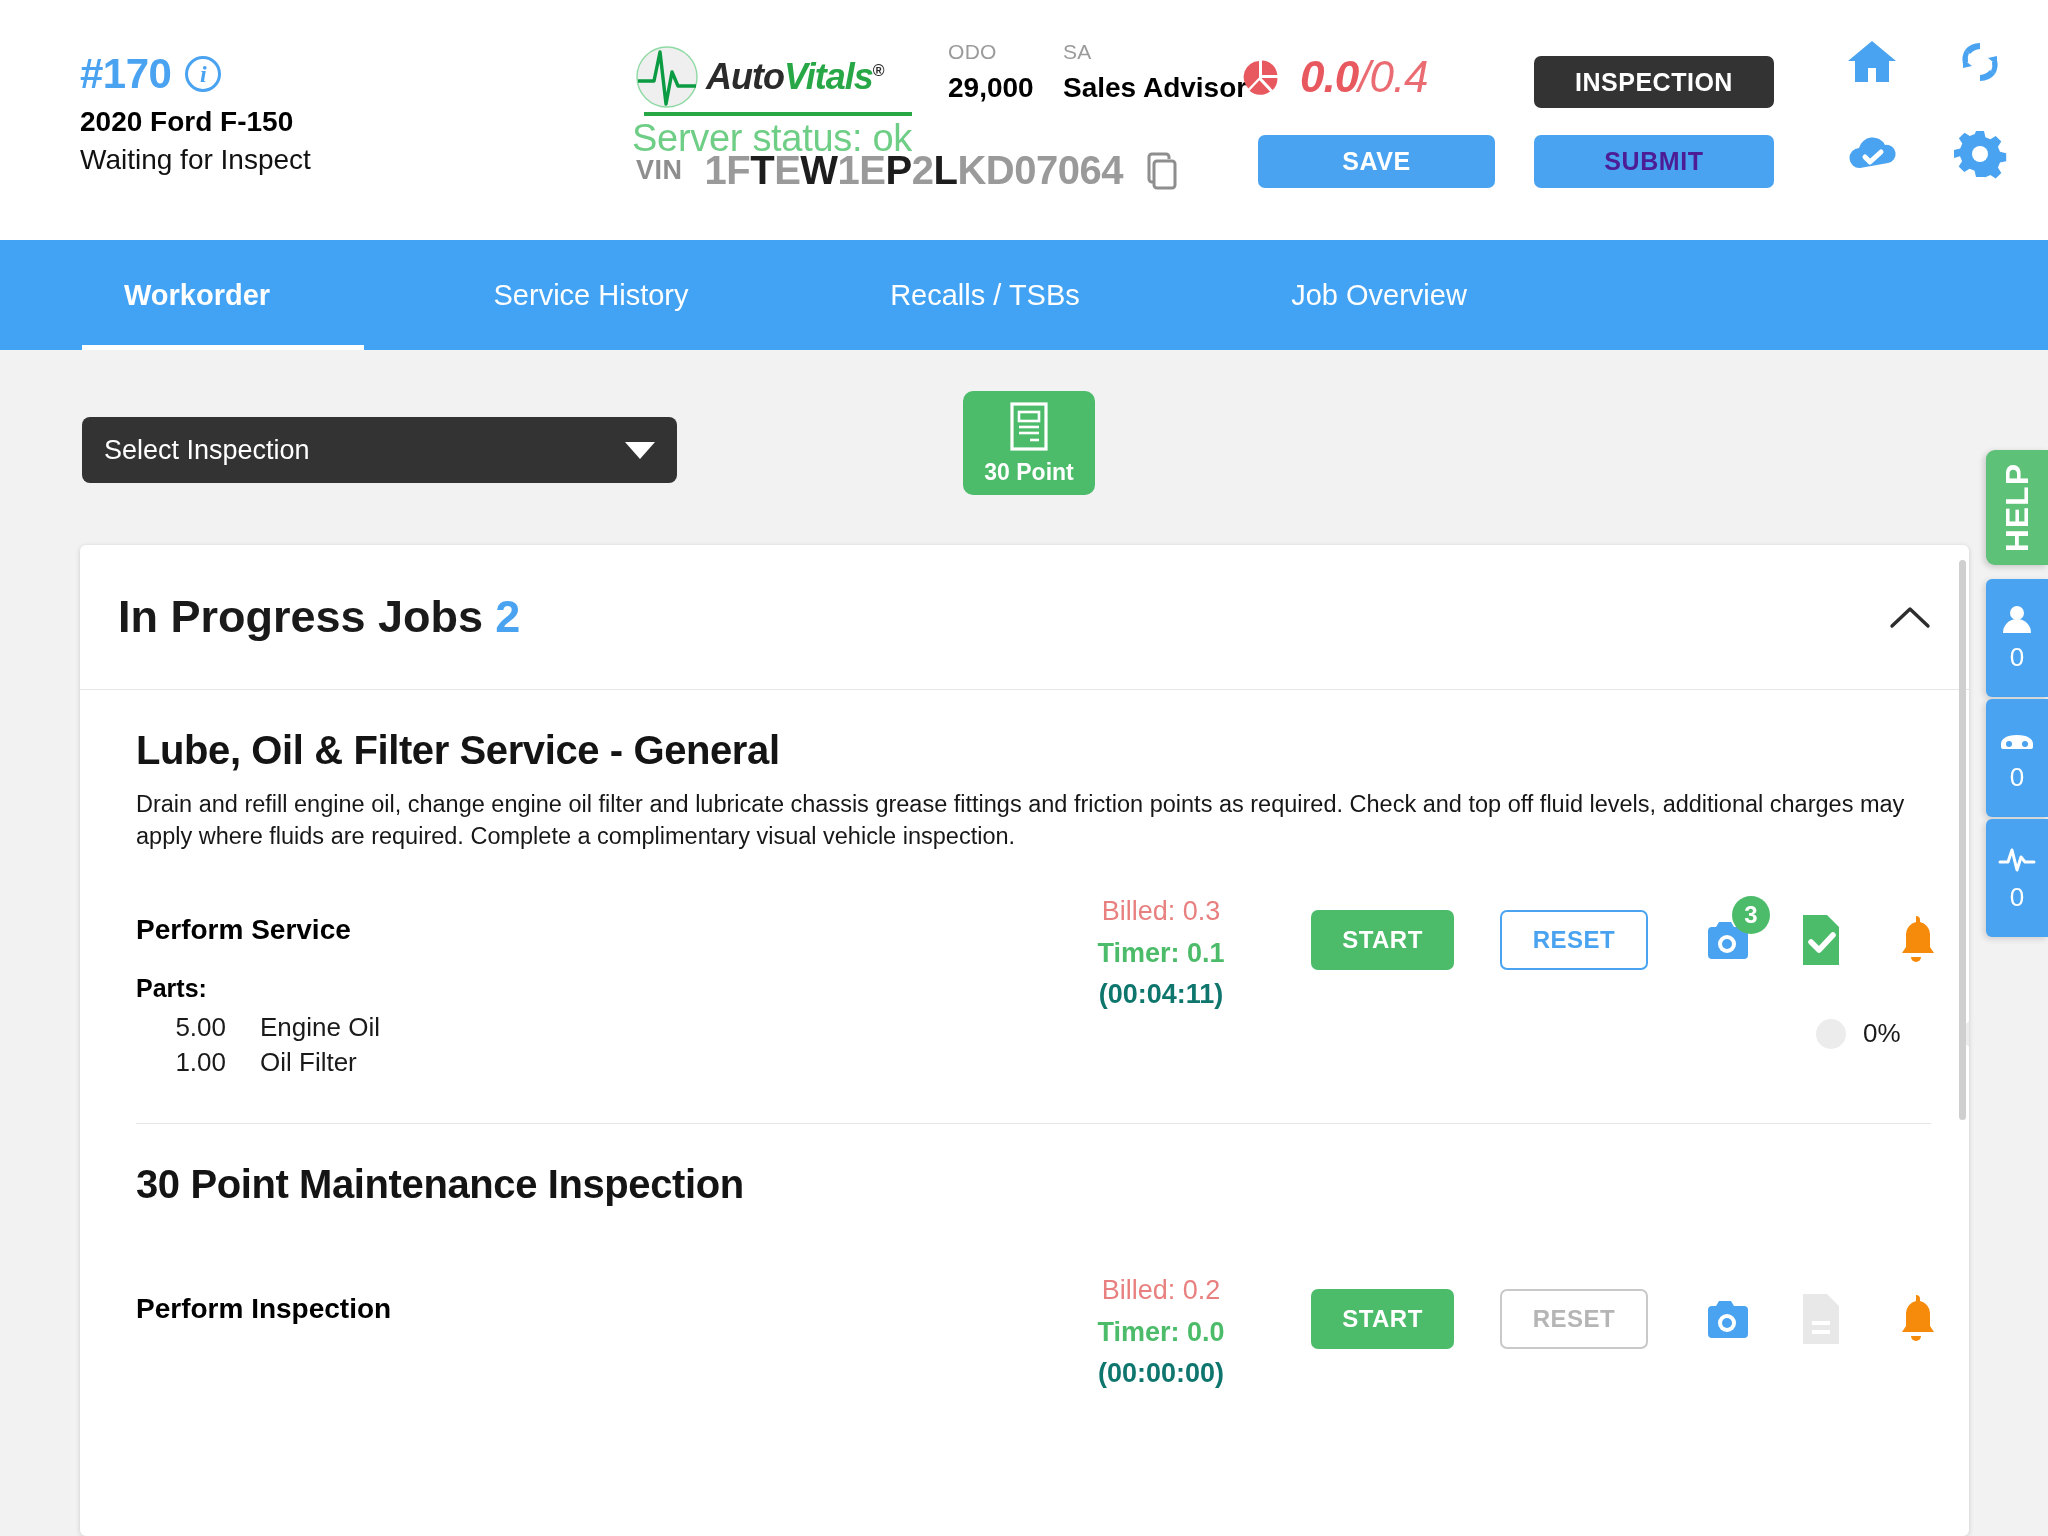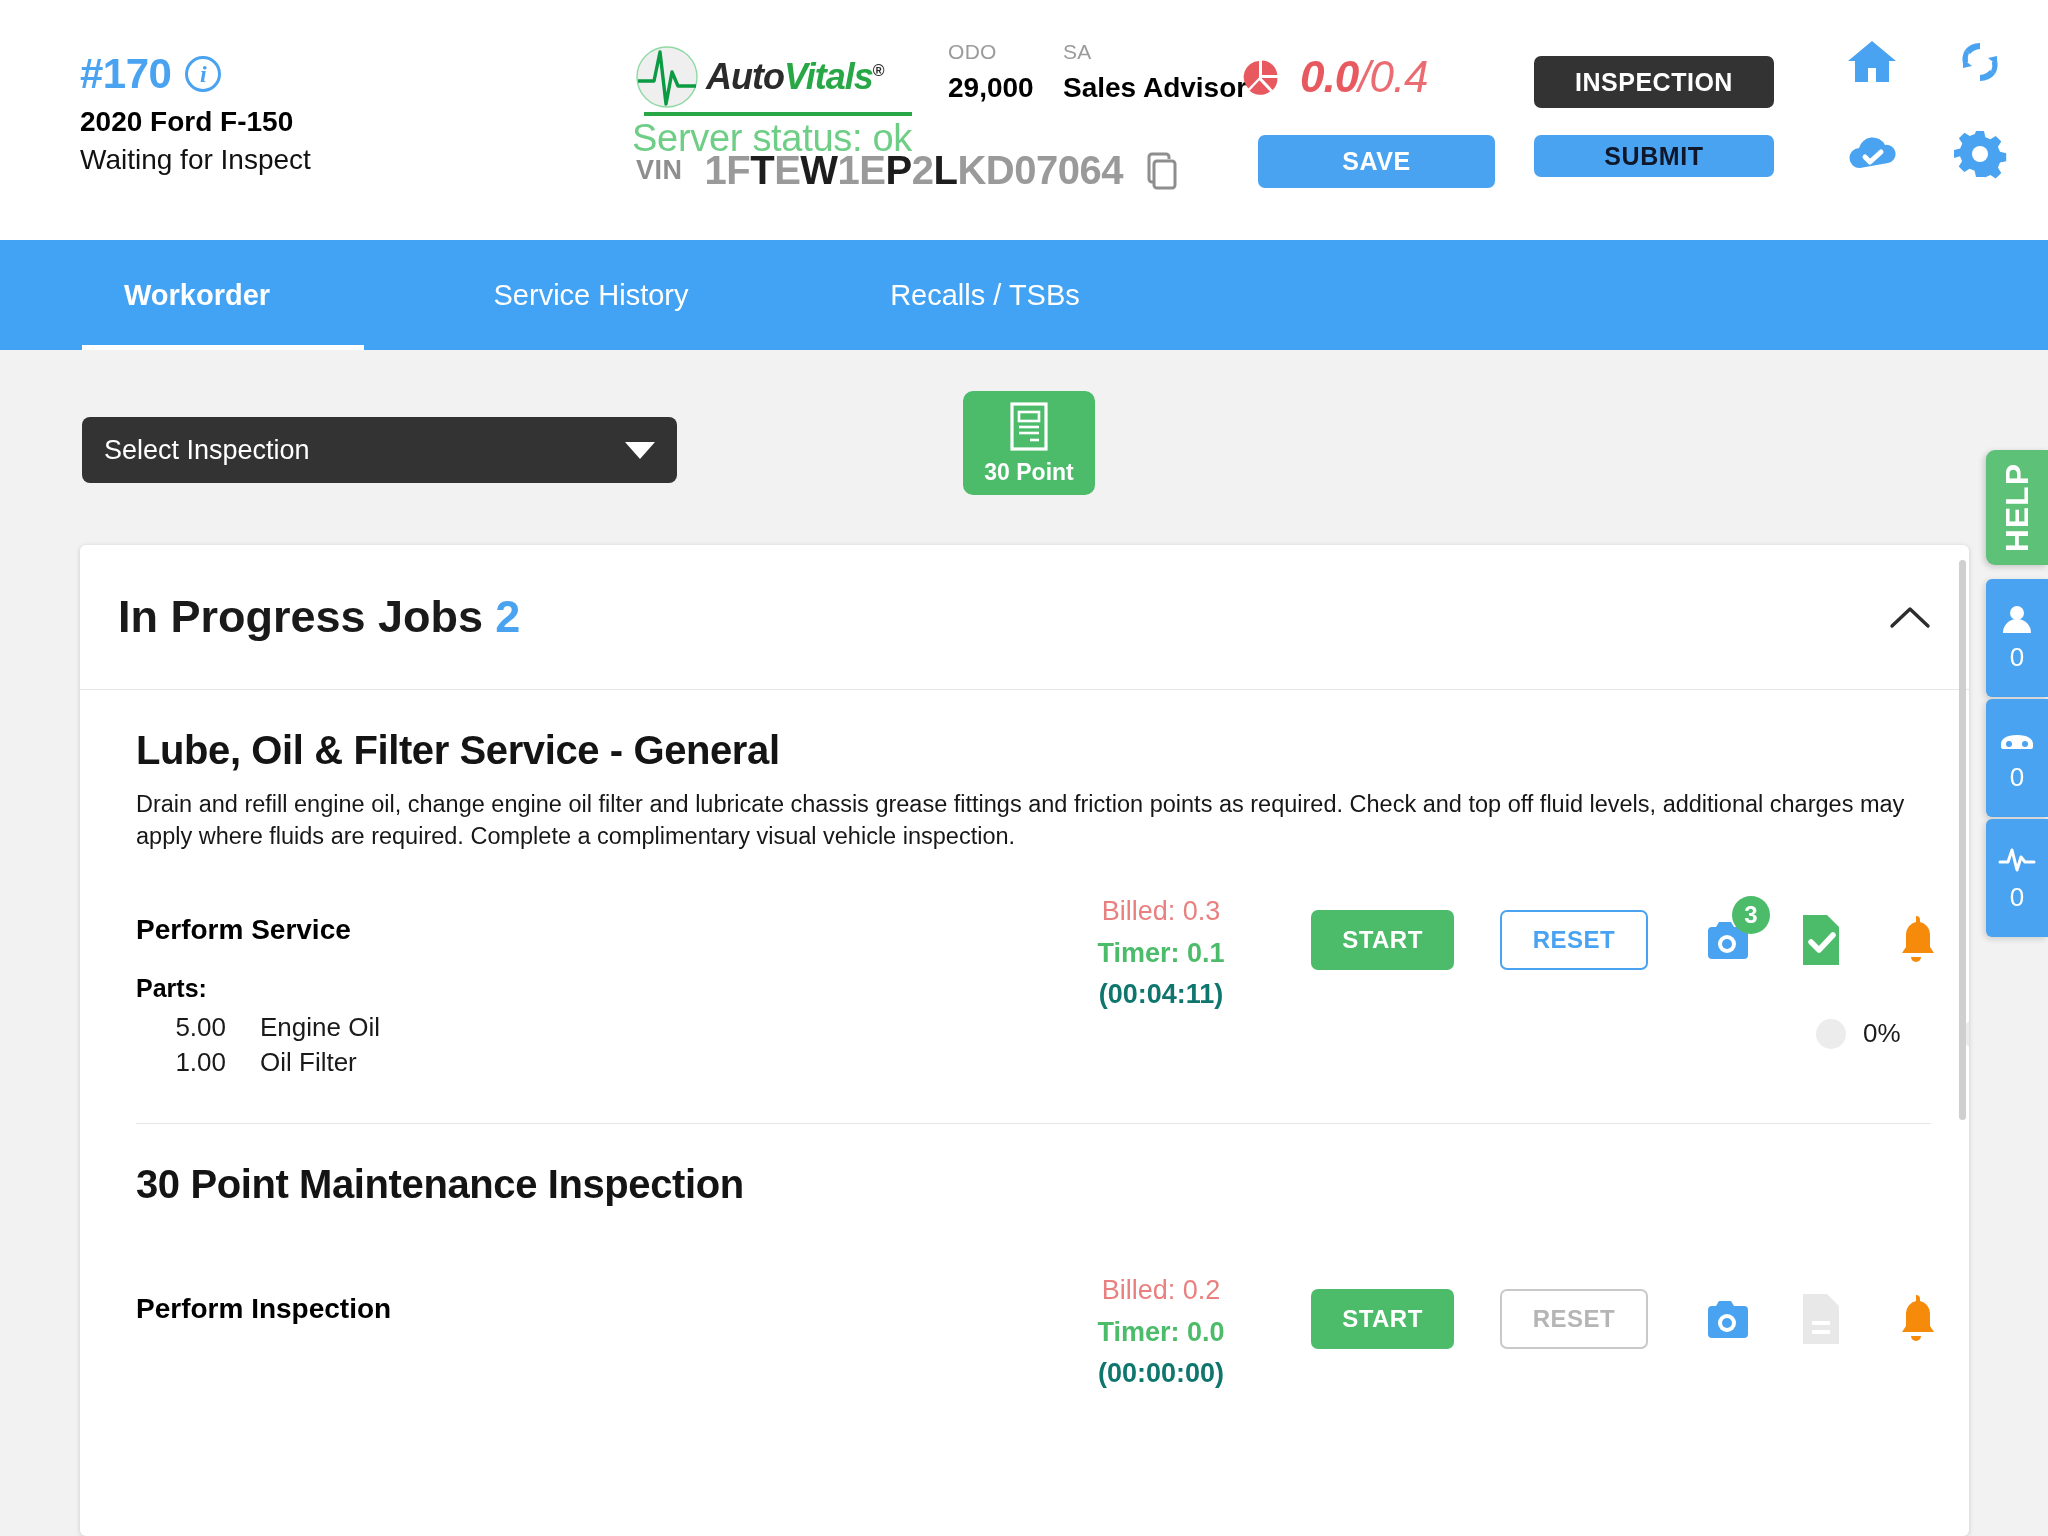--- a/index.html
+++ b/index.html
@@ -98,22 +98,22 @@
     font-size: 25px; font-weight: bold; letter-spacing: .5px;
     display: flex; align-items: center; justify-content: center;
   }
   .btn-save {
     position: absolute; left: 1258px; top: 135px; width: 237px; height: 53px;
     background: #4aa3f0; color: #fff; border-radius: 7px;
     font-size: 25px; font-weight: bold; letter-spacing: .6px;
     display: flex; align-items: center; justify-content: center;
   }
   .btn-submit {
-    position: absolute; left: 1534px; top: 135px; width: 240px; height: 42px;
-    background: #4aa3f0; color: #0f172a; border-radius: 7px;
+    position: absolute; left: 1534px; top: 135px; width: 240px; height: 53px;
+    background: #4aa3f0; color: #4c1d95; border-radius: 7px;
     font-size: 25px; font-weight: bold; letter-spacing: .6px;
     display: flex; align-items: center; justify-content: center;
   }
   .hdr-icons { position: absolute; left: 1828px; top: 34px; width: 190px; }
   .hdr-icon { position: absolute; width: 56px; height: 56px; }
   .ic-home { left: 16px; top: 0; }
   .ic-sync { left: 124px; top: 0; }
   .ic-cloud { left: 16px; top: 92px; }
   .ic-gear { left: 124px; top: 92px; }
 
@@ -371,20 +371,21 @@
           <circle cx="28" cy="28" r="8" fill="#fff"></circle>
         </svg>
       </span>
     </div>
   </div>
 
   <div class="tabbar">
     <div class="tab active">Workorder</div>
     <div class="tab">Service History</div>
     <div class="tab">Recalls / TSBs</div>
+    <div class="tab">Job Overview</div>
   </div>
 
   <div class="toolbar">
     <div class="dropdown">
       <span>Select Inspection</span>
       <span class="dd-caret"></span>
     </div>
   </div>
 
   <div class="btn-30point">

